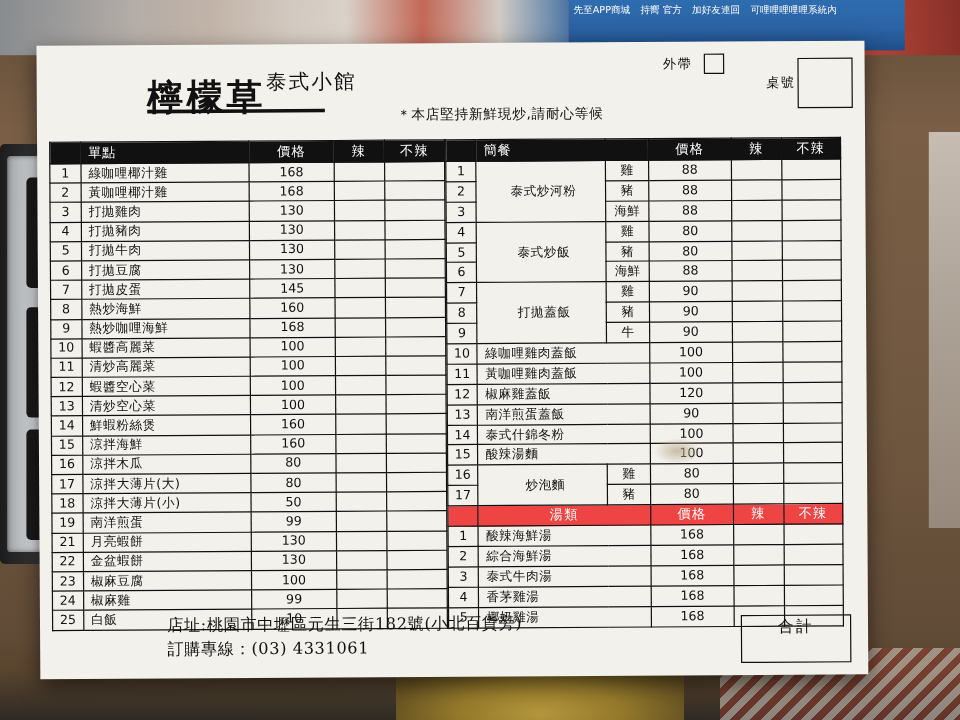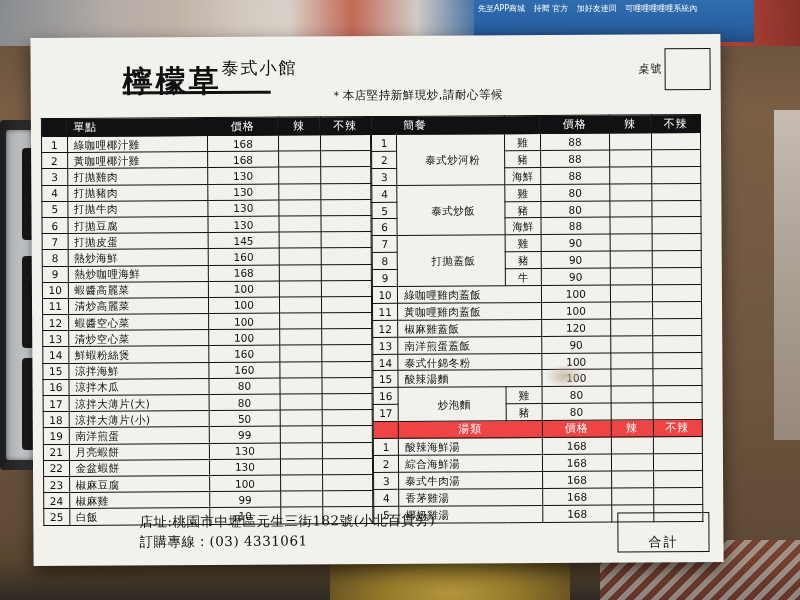--- a/index.html
+++ b/index.html
@@ -121,21 +121,21 @@
   
   .footer{
     position:absolute;left:10px;right:10px;bottom:6px;height:48px;
   }
   .addr{
     font-family:"DejaVu Serif","Liberation Serif",serif;
     font-size:13.5px;line-height:20px;margin-left:96px;letter-spacing:.5px;
   }
   .total-box{
     position:absolute;right:4px;bottom:4px;width:90px;height:38px;border:1px solid #111;
-    display:flex;align-items:flex-end;justify-content:center;font-size:13px;letter-spacing:2px;
+    display:flex;align-items:flex-start;justify-content:center;font-size:13px;letter-spacing:2px;
   }
   .smudge{
     position:absolute;left:512px;top:330px;width:40px;height:22px;
     background:radial-gradient(ellipse,rgba(190,175,150,.8) 0%,rgba(190,175,150,0) 70%);
     pointer-events:none;
   }
 </style>
 </head>
 <body>
 
@@ -164,20 +164,24 @@
  <div class="sheet-inner">
 
   <div class="hdr">
     <div class="logo">檸檬草</div>
     <div class="subtitle">泰式小館</div>
   </div>
   <div class="logo-underline"></div>
   <div class="note">＊本店堅持新鮮現炒,請耐心等候</div>
 
   <div class="hdr-right">
+    <div class="hr-row">
+      <span class="hr-label">外帶</span>
+      <span class="chk"></span>
+    </div>
     <span class="tablelabel">桌號</span>
     <div class="tablebox"></div>
   </div>
 
   <div class="tables" style="margin-top:8px">
 
     <table class="mt">
       <thead>
         <tr>
           <th class="c-no"></th>

